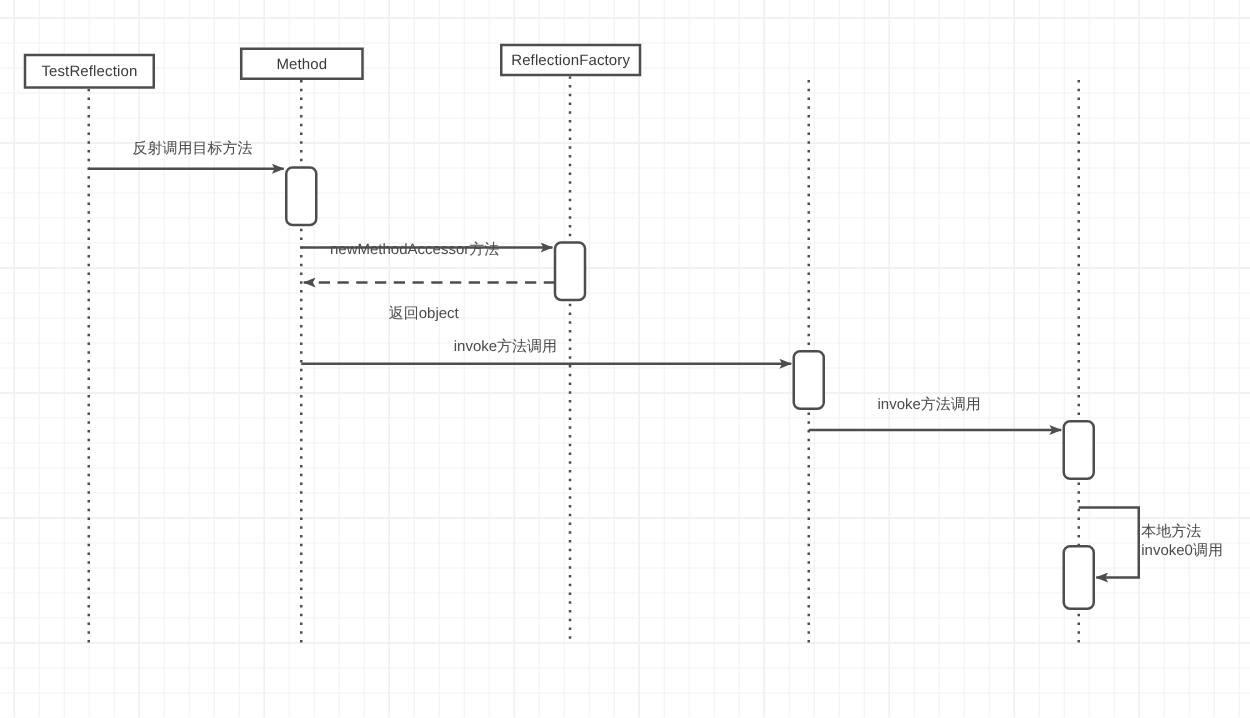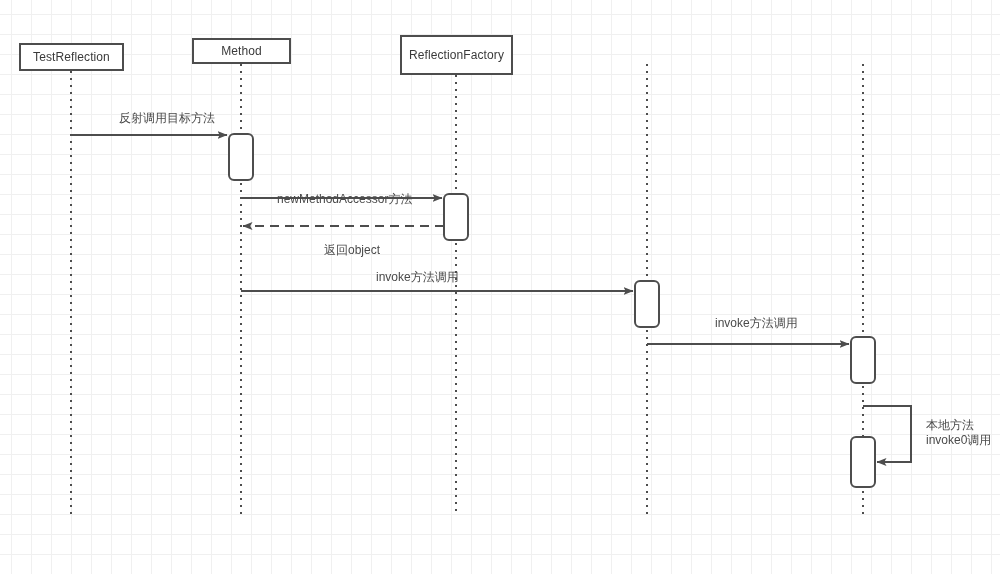--- a/index.html
+++ b/index.html
@@ -45,21 +45,20 @@
     padding: 1px 3px;
     z-index: 3;
   }
   .msg-label {
     position: absolute;
     color: #4a4a4a;
     font-size: 12px;
     line-height: 15px;
     white-space: nowrap;
     z-index: 4;
-    margin-left: 13px;
   }
   .msg-label.two-line { white-space: normal; text-align: left; }
 </style>
 </head>
 <body>
 
 <div id="canvas">
 
   <svg id="svglayer" xmlns="http://www.w3.org/2000/svg">
     <defs>
@@ -103,21 +102,21 @@
   </svg>
 
   <div class="participant-box" style="left:192px; top:38px; width:99px; height:26px;">
     <span>Method</span>
   </div>
 
   <div class="participant-box" style="left:19px; top:43px; width:105px; height:28px;">
     <span>TestReflection</span>
   </div>
 
-  <div class="participant-box" style="left:400px; top:35px; width:113px; height:40px;">
+  <div class="participant-box" style="left:400px; top:35px; width:113px; height:26px;">
     <span>ReflectionFactory</span>
   </div>
 
 
 
   <div class="msg-label" style="left:106px; top:111px;">反射调用目标方法</div>
 
   <div class="msg-label" style="left:264px; top:192px;">newMethodAccessor方法</div>
 
   <div class="msg-label" style="left:311px; top:243px;text-align:right;">返回object</div>

